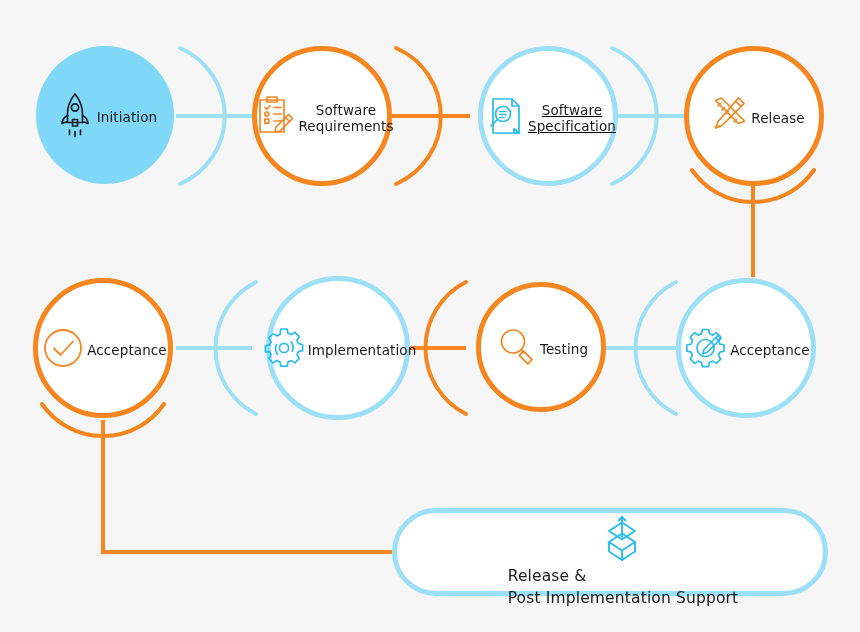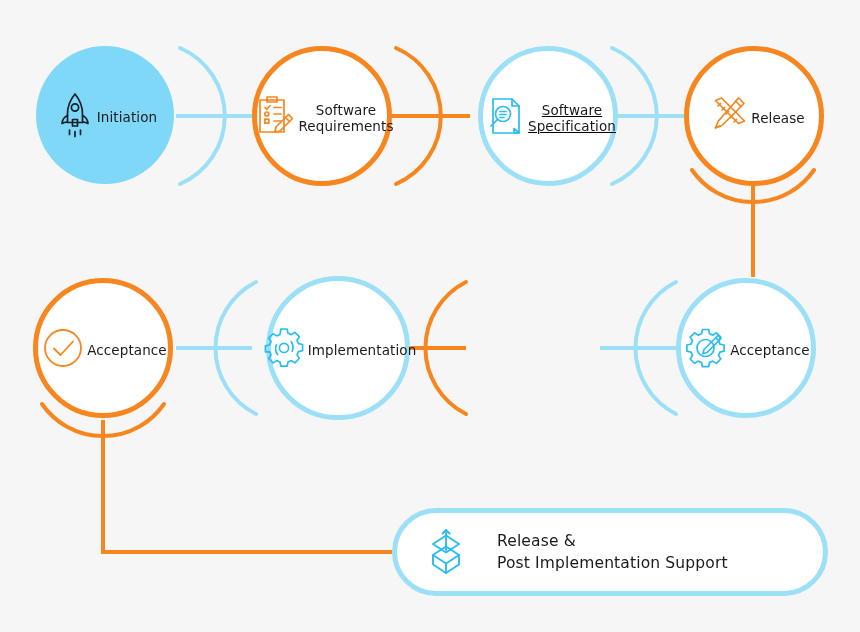--- a/index.html
+++ b/index.html
@@ -139,20 +139,32 @@
           <path d="M20.4 4.5h6.2l.9 4.2 3.3 1.4 3.6-2.3 4.4 4.4-2.3 3.6 1.4 3.3 4.2.9v6.2l-4.2.9-1.4 3.3 2.3 3.6-4.4 4.4-3.6-2.3-3.3 1.4-.9 4.2h-6.2l-.9-4.2-3.3-1.4-3.6 2.3-4.4-4.4 2.3-3.6-1.4-3.3-4.2-.9v-6.2l4.2-.9 1.4-3.3-2.3-3.6 4.4-4.4 3.6 2.3 3.3-1.4z"></path>
           <circle cx="23.5" cy="23" r="8.5"></circle>
           <path d="M36 10.5l3 3L25 27.5l-4.2 1.2 1.2-4.2z"></path>
           <path d="M33.8 12.7l3 3"></path>
         </g>
       </svg>
     </span>
     <span class="label">Acceptance</span>
   </div>
 
+  <div class="node orange-ring" style="left:476px;top:282px;width:130px;height:130px;">
+    <span class="icon">
+      <svg width="46" height="44" viewBox="0 0 46 44" xmlns="http://www.w3.org/2000/svg">
+        <g fill="none" stroke="#f7861f" stroke-width="1.7" stroke-linecap="round" stroke-linejoin="round">
+          <circle cx="19" cy="16.5" r="11.5"></circle>
+          <path d="M27.2 24.7l3.5 3.5"></path>
+          <path d="M29.5 26.2l8.5 8.5-4.2 4.2-8.5-8.5z"></path>
+        </g>
+      </svg>
+    </span>
+    <span class="label">Testing</span>
+  </div>
 
   <div class="node orange-ring" style="left:33px;top:278px;width:140px;height:140px;">
     <span class="icon">
       <svg width="48" height="48" viewBox="0 0 48 48" xmlns="http://www.w3.org/2000/svg">
         <g fill="none" stroke="#f7861f" stroke-width="1.8" stroke-linecap="round" stroke-linejoin="round">
           <circle cx="24" cy="24" r="18"></circle>
           <path d="M15 24.5l6.5 6.5L34 17.5"></path>
         </g>
       </svg>
     </span>
@@ -166,21 +178,21 @@
           <path d="M20.9 4h6.2l.9 4.2 3.3 1.4 3.6-2.3 4.4 4.4-2.3 3.6 1.4 3.3 4.2.9v6.2l-4.2.9-1.4 3.3 2.3 3.6-4.4 4.4-3.6-2.3-3.3 1.4-.9 4.2h-6.2l-.9-4.2-3.3-1.4-3.6 2.3-4.4-4.4 2.3-3.6-1.4-3.3L5.4 27v-6.2l4.2-.9 1.4-3.3-2.3-3.6 4.4-4.4 3.6 2.3 3.3-1.4z"></path>
           <circle cx="24" cy="22.9" r="4.6"></circle>
           <path d="M31.2 16.8a9.8 9.8 0 0 1 1 9.3"></path>
           <path d="M17.6 29.6a9.8 9.8 0 0 1-1.2-9.7"></path>
         </g>
       </svg>
     </span>
     <span class="label">Implementation</span>
   </div>
 
-  <div class="pill" style="left:392px;top:508px;width:436px;height:88px;">
+  <div class="pill" style="left:392px;top:508px;width:436px;height:88px;flex-direction:column;">
     <span class="pill-icon">
       <svg width="50" height="52" viewBox="0 0 50 52" xmlns="http://www.w3.org/2000/svg">
         <g fill="none" stroke="#29bdf0" stroke-width="1.9" stroke-linecap="round" stroke-linejoin="round">
           <path d="M25 9.5L38 18 25 26.5 12 18z"></path>
           <path d="M25 20.5L38 29 25 37.5 12 29z"></path>
           <path d="M12 29v9.5L25 47l13-8.5V29"></path>
           <path d="M25 37.5V47"></path>
           <path d="M25 4v20"></path>
           <path d="M21.5 7.5L25 4l3.5 3.5"></path>
         </g>

